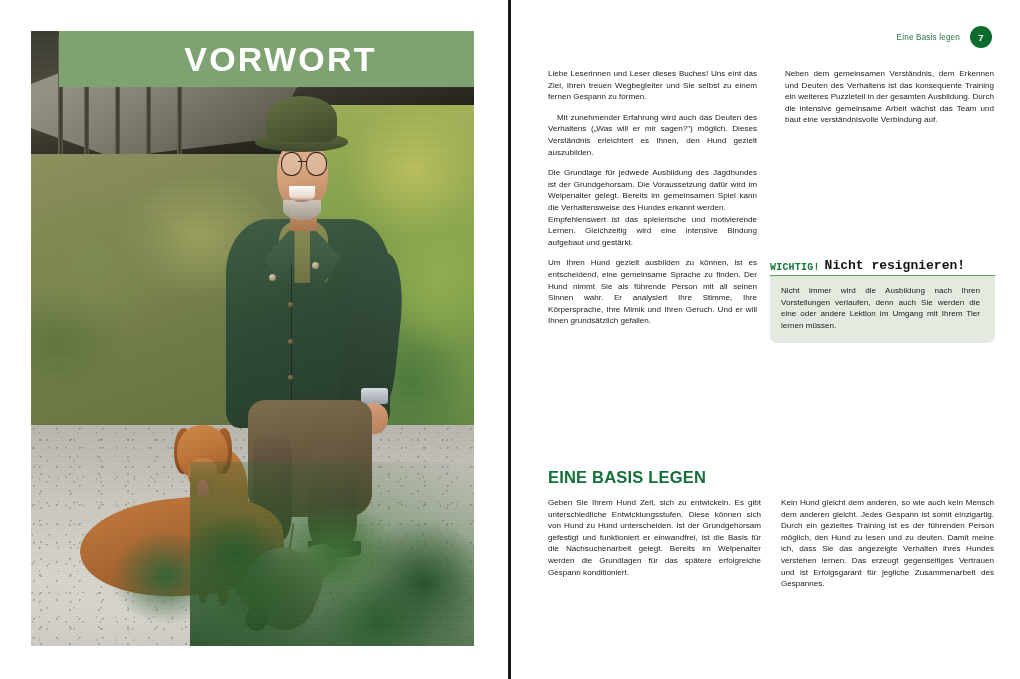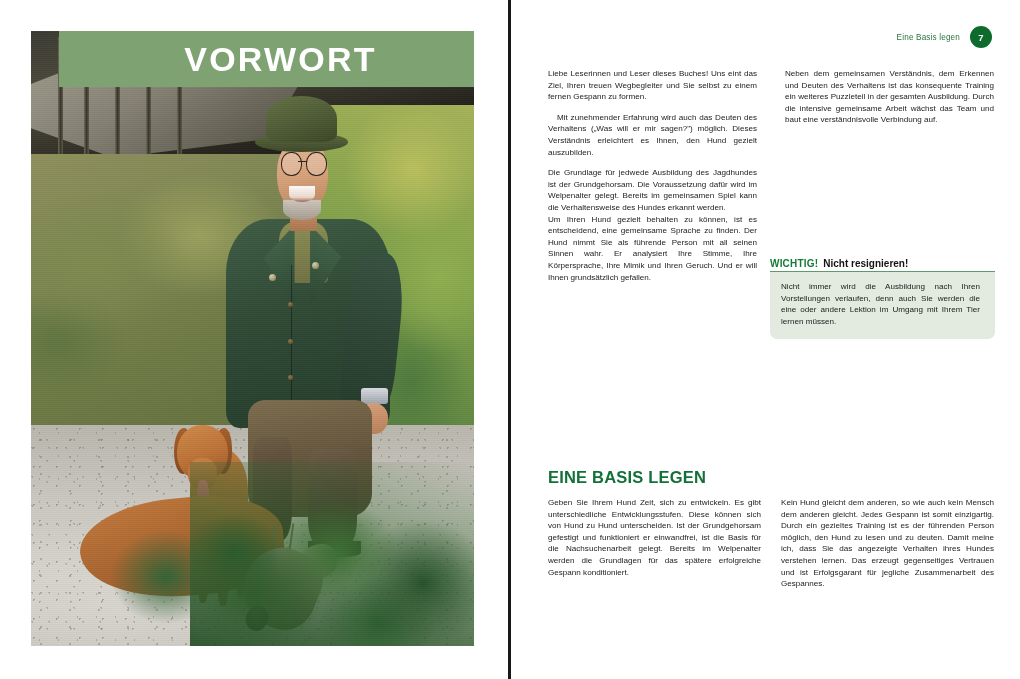--- a/index.html
+++ b/index.html
@@ -354,26 +354,27 @@
   
   .wichtig {
     position:absolute;
     left:258px; top:258px;
     width:225px;
   }
   .wichtig-head {
     display:flex; align-items:flex-end; gap:5px;
     padding-bottom:2px;
     border-bottom: 1.6px solid #5f9a6b;
+    font-family: Liberation Mono, monospace;
   }
   .wichtig-kicker {
     color:#147a37; font-size:10px; font-weight:700; letter-spacing:.2px;
   }
   .wichtig-sub {
-    color:#141414; font-size:10px; font-weight:700;
+    color:#141414; font-size:13px; font-weight:700;
   }
   .wichtig-body {
     background:#e3ebe1;
     border-radius: 0 0 7px 7px;
     padding: 9px 15px 12px 11px;
   }
   .wichtig-body p {
     margin:0;
     font-size:8.1px; line-height:11.6px; color:#1b1b1b;
     text-align: justify;
@@ -484,21 +485,22 @@
     <div class="running-head">
       <span class="running-head-label">Eine Basis legen</span>
       <span class="page-badge">7</span>
     </div>
 
     <div class="cols">
       <div class="col">
         <p class="body">Liebe Leserinnen und Leser dieses Buches! Uns eint das Ziel, Ihren treuen Wegbegleiter und Sie selbst zu einem fernen Gespann zu formen.</p>
         <p class="body indent">Mit zunehmender Erfahrung wird auch das Deuten des Verhaltens („Was will er mir sagen?") möglich. Dieses Verständnis erleichtert es Ihnen, den Hund gezielt auszubilden.</p>
         <p class="body tight">Die Grundlage für jedwede Ausbildung des Jagdhundes ist der Grundgehorsam. Die Voraussetzung dafür wird im Welpenalter gelegt. Bereits im gemeinsamen Spiel kann die Verhaltensweise des Hundes erkannt werden.</p>
-        <p class="body">Um Ihren Hund gezielt behalten zu können, ist es entscheidend, eine gemeinsame Sprache zu finden. Der Hund nimmt Sie als führende Person mit all seinen Sinnen wahr. Er analysiert Ihre Stimme, Ihre Körpersprache, Ihre Mimik und Ihren Geruch. Und er will Ihnen grundsätzlich gefallen.</p>
+        <p class="body">Empfehlenswert ist das spielerische und motivierende Lernen. Gleichzeitig wird eine intensive Bindung aufgebaut und gestärkt.</p>
+        <p class="body">Um Ihren Hund gezielt ausbilden zu können, ist es entscheidend, eine gemeinsame Sprache zu finden. Der Hund nimmt Sie als führende Person mit all seinen Sinnen wahr. Er analysiert Ihre Stimme, Ihre Körpersprache, Ihre Mimik und Ihren Geruch. Und er will Ihnen grundsätzlich gefallen.</p>
       </div>
       <div class="col">
         <p class="body">Neben dem gemeinsamen Verständnis, dem Erkennen und Deuten des Verhaltens ist das konsequente Training ein weiteres Puzzleteil in der gesamten Ausbildung. Durch die intensive gemeinsame Arbeit wächst das Team und baut eine verständnisvolle Verbindung auf.</p>
       </div>
     </div>
 
     <div class="wichtig">
       <div class="wichtig-head">
         <span class="wichtig-kicker">WICHTIG!</span>
         <span class="wichtig-sub">Nicht resignieren!</span>

